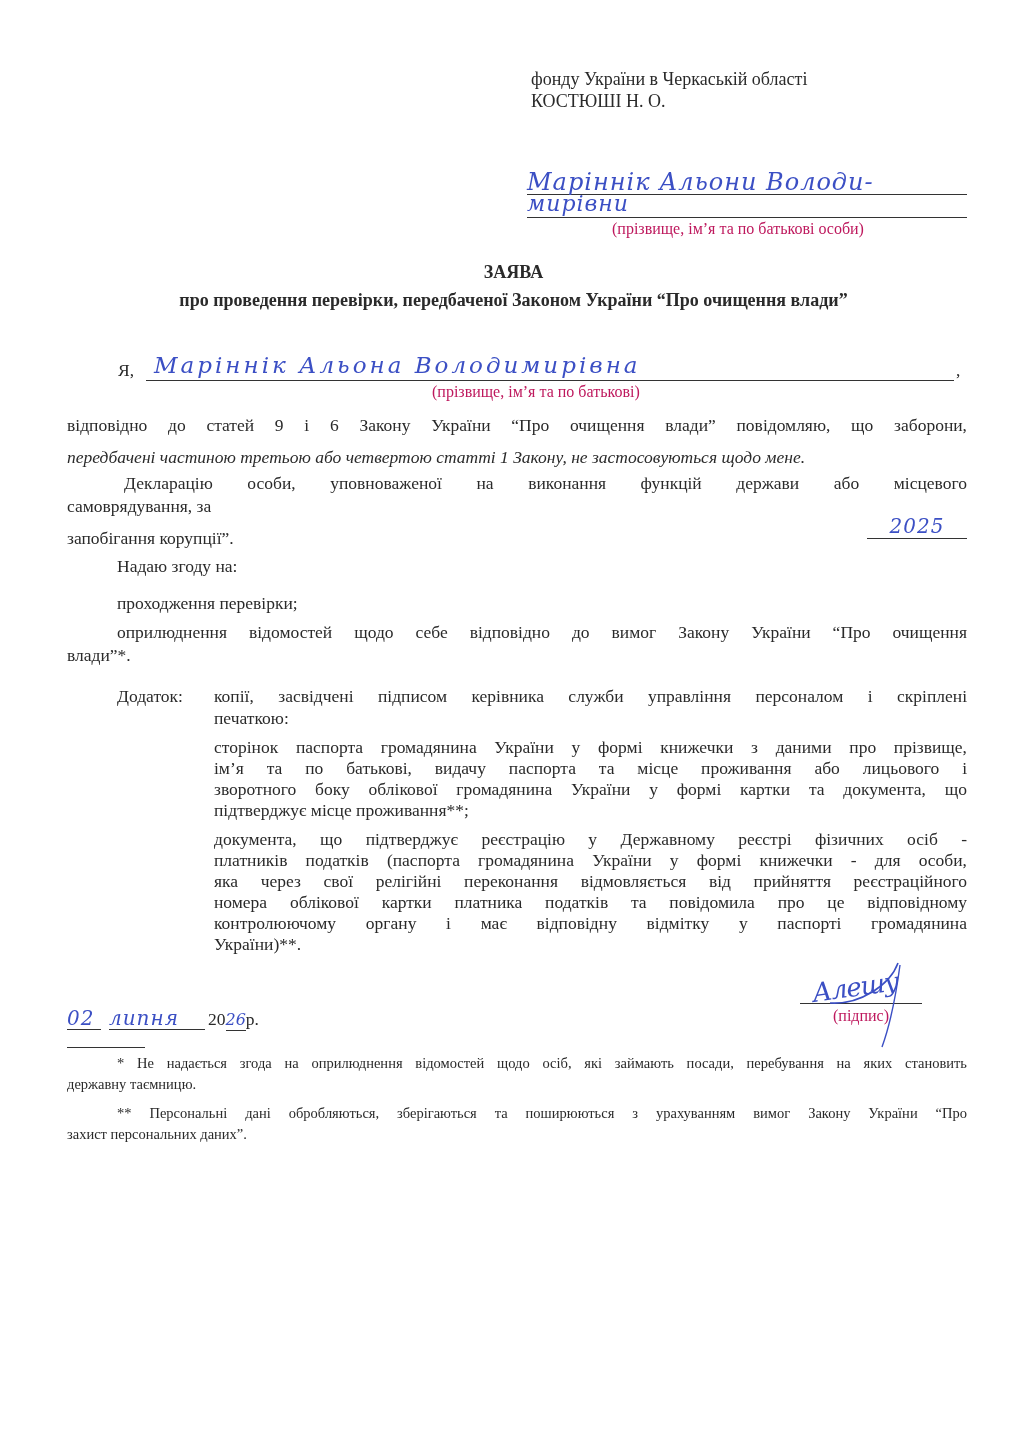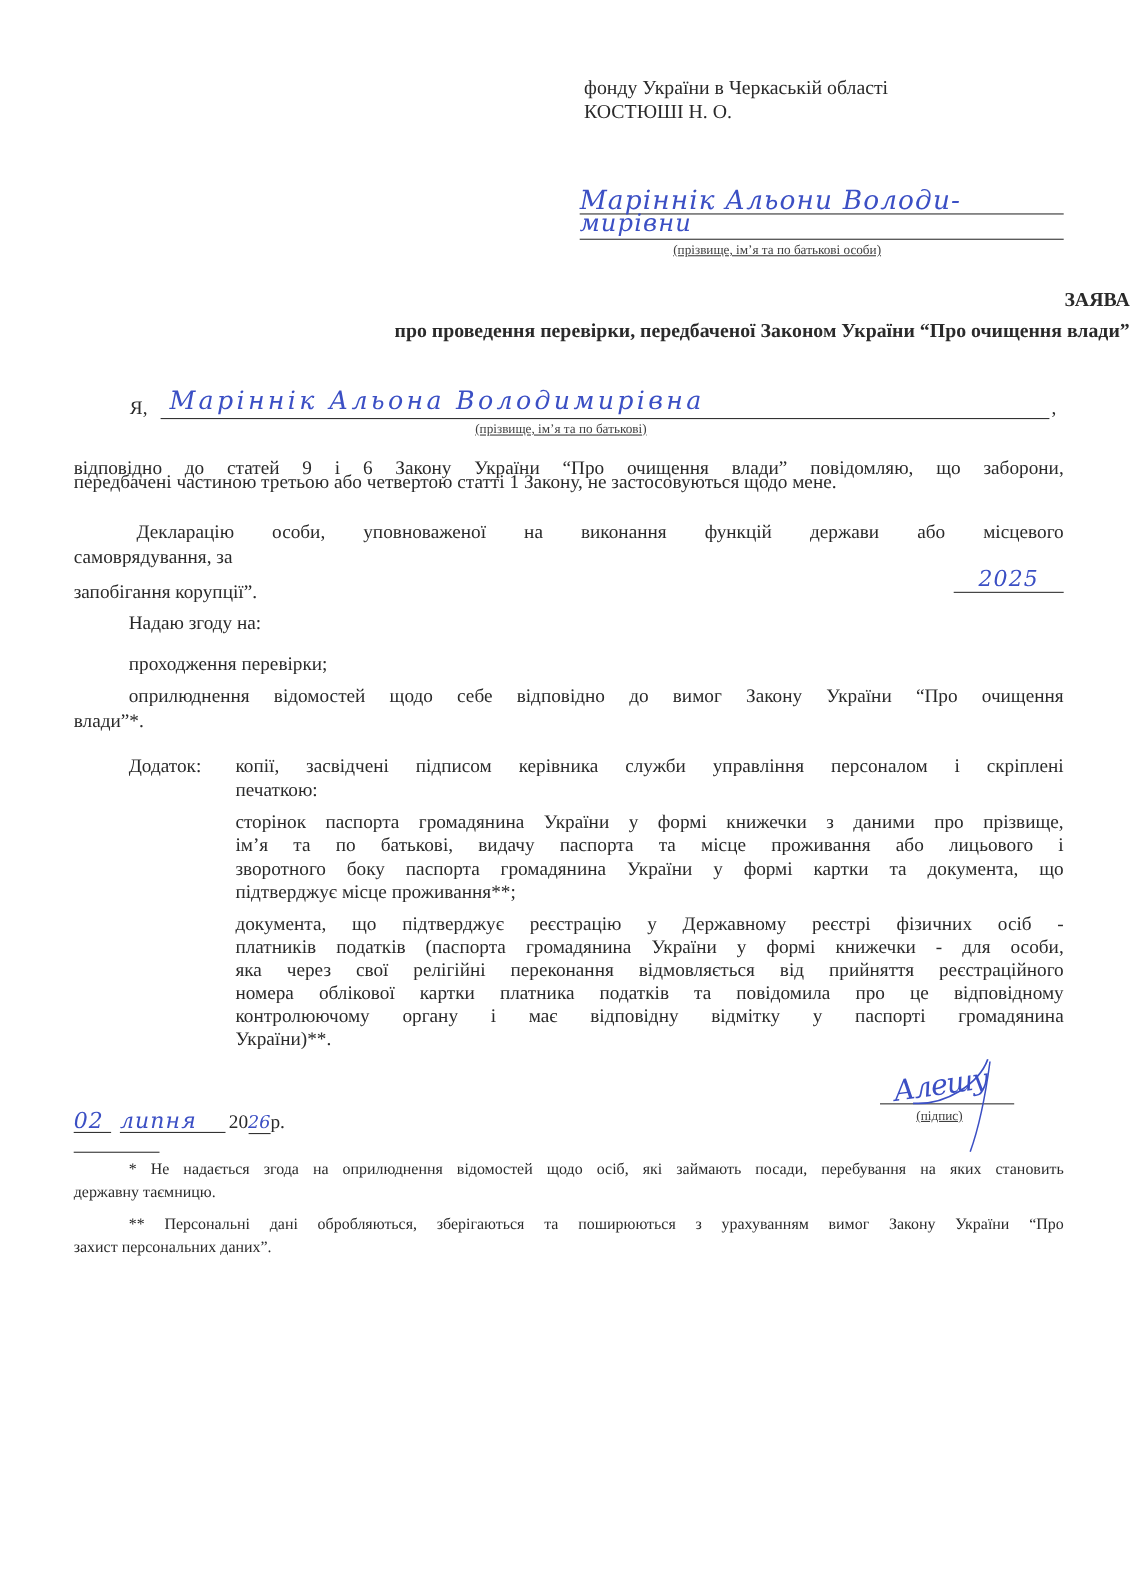--- a/index.html
+++ b/index.html
@@ -9,22 +9,22 @@
     overflow: hidden;
   }
   .abs { position: absolute; }
   .txt { font-size: 17.5px; line-height: 21px; }
   .hand {
     font-family: "DejaVu Serif", serif; font-style: italic; color: #3b4fc4;
     letter-spacing: 1px;
   }
   .addressee { left: 531px; top: 68px; width: 440px; font-size: 18px; line-height: 22px; }
   .applicant-line { position: absolute; left: 527px; width: 440px; border-bottom: 1px solid #333; height: 26px; }
-  .caption { font-size: 12px; color: #404040; text-decoration: underline; }
-  .title { left: 0; width: 1027px; text-align: right; font-weight: bold; }
+  .caption { font-size: 16px; color: #be185d; }
+  .title { left: 0; width: 1027px; text-align: center; font-weight: bold; }
   .title1 { top: 262px; font-size: 18px; }
   .title2 { top: 290px; font-size: 18px; }
   .just { text-align: justify; text-align-last: justify; }
   .footline { left: 67px; top: 1047px; width: 78px; border-top: 1px solid #333; }
   .foot { font-size: 14.5px; line-height: 21px; }
   .blank { display: inline-block; border-bottom: 1px solid #333; margin-top: 20px; }
 </style>
 </head>
 <body>
 
@@ -45,21 +45,21 @@
 <div class="abs title title2">про проведення перевірки, передбаченої Законом України “Про очищення влади”</div>
 
 <div class="abs txt" style="left:118px; top:360px;">Я,</div>
 <div class="abs" style="left:146px; top:356px; width:808px; height:24px; border-bottom:1px solid #333;">
   <span class="hand abs" style="left:8px; top:-4px; font-size:23px; letter-spacing:3px;">Маріннік Альона Володимирівна</span>
 </div>
 <div class="abs txt" style="left:956px; top:360px;">,</div>
 <div class="abs caption" style="left:432px; top:383px;">(прізвище, ім’я та по батькові)</div>
 
 <div class="abs txt just" style="left:67px; top:415px; width:900px;">відповідно до статей 9 і 6 Закону України “Про очищення влади” повідомляю, що заборони,</div>
-<div class="abs txt" style="left:67px; top:428px; width:900px;">передбачені частиною третьою або четвертою статті 1 Закону, не застосовуються щодо мене.</div>
+<div class="abs txt" style="left:67px; top:447px; width:900px;font-style:italic;">передбачені частиною третьою або четвертою статті 1 Закону, не застосовуються щодо мене.</div>
 
 <div class="abs txt just" style="left:124px; top:473px; width:843px;">Декларацію особи, уповноваженої на виконання функцій держави або місцевого</div>
 <div class="abs txt" style="left:67px; top:496px; width:900px; display:flex; justify-content:space-between;">
   <span>самоврядування, за</span>
   <span class="blank" style="width:100px; text-align:center; position:relative;">
     <span class="hand" style="font-size:20px;">2025</span>
   </span>
 </div>
 <div class="abs txt" style="left:67px; top:528px;">запобігання корупції”.</div>
 
@@ -68,21 +68,21 @@
 <div class="abs txt just" style="left:117px; top:622px; width:850px;">оприлюднення відомостей щодо себе відповідно до вимог Закону України “Про очищення</div>
 <div class="abs txt" style="left:67px; top:645px;">влади”*.</div>
 
 <div class="abs txt" style="left:117px; top:686px;">Додаток:</div>
 <div class="abs txt just" style="left:214px; top:686px; width:753px;">копії, засвідчені підписом керівника служби управління персоналом і скріплені</div>
 <div class="abs txt" style="left:214px; top:708px;">печаткою:</div>
 
 <div class="abs txt" style="left:214px; top:737px; width:753px;">
   <div class="just">сторінок паспорта громадянина України у формі книжечки з даними про прізвище,</div>
   <div class="just">ім’я та по батькові, видачу паспорта та місце проживання або лицьового і</div>
-  <div class="just">зворотного боку паспорта громадянина України у формі картки та документа, що</div>
+  <div class="just">зворотного боку облікової громадянина України у формі картки та документа, що</div>
   <div>підтверджує місце проживання**;</div>
 </div>
 
 <div class="abs txt" style="left:214px; top:829px; width:753px;">
   <div class="just">документа, що підтверджує реєстрацію у Державному реєстрі фізичних осіб -</div>
   <div class="just">платників податків (паспорта громадянина України у формі книжечки - для особи,</div>
   <div class="just">яка через свої релігійні переконання відмовляється від прийняття реєстраційного</div>
   <div class="just">номера облікової картки платника податків та повідомила про це відповідному</div>
   <div class="just">контролюючому органу і має відповідну відмітку у паспорті громадянина</div>
   <div>України)**.</div>

